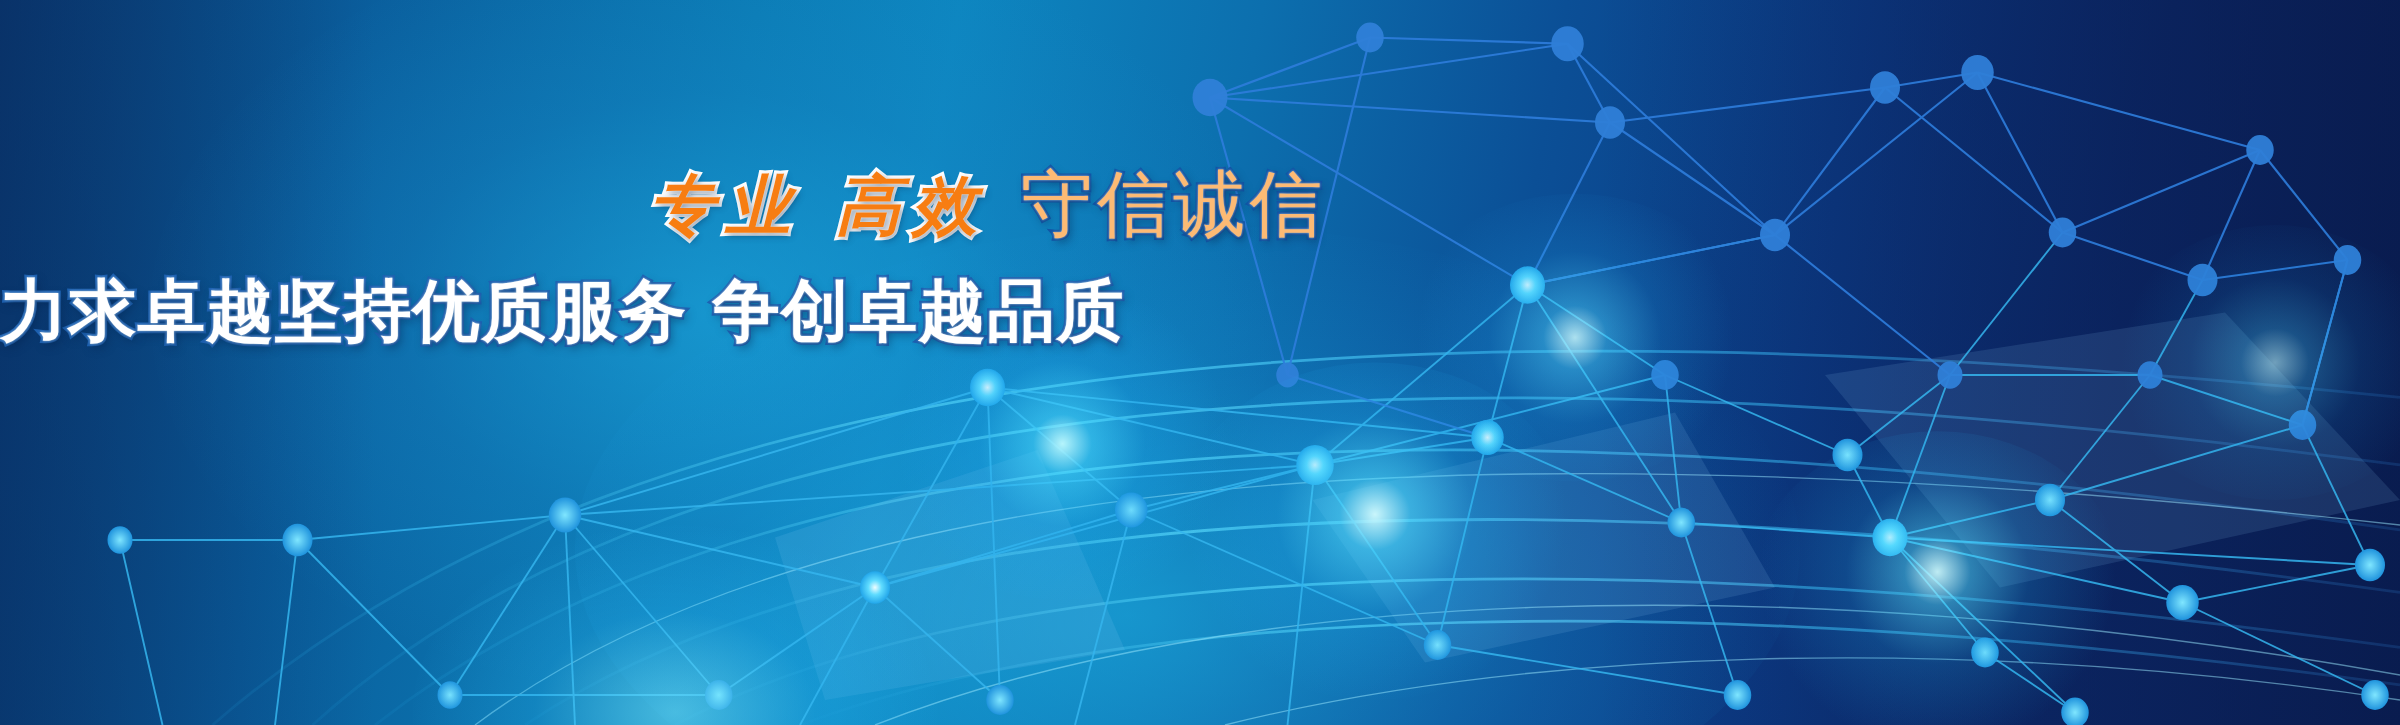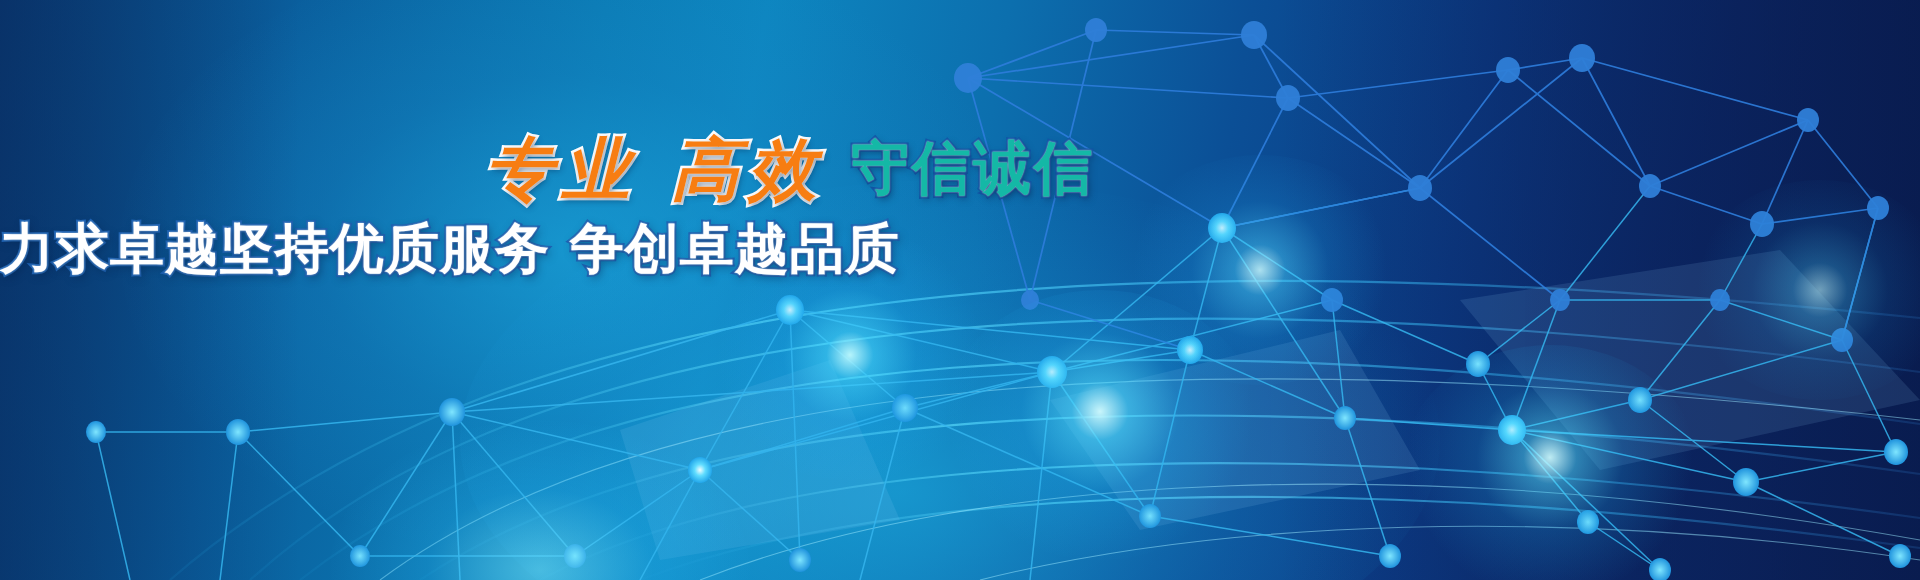--- a/index.html
+++ b/index.html
@@ -137,38 +137,38 @@
   .headline {
     position: absolute;
     left: 0;
     top: 136px;
     width: 1580px;
     text-align: center;
     white-space: nowrap;
     line-height: 1;
   }
   .hl-orange {
-    font-size: 68px;
+    font-size: 52px;
     font-weight: bold;
     font-style: italic;
     letter-spacing: 9px;
     color: #f77d12;
     -webkit-text-stroke: 5px #ffffff;
     paint-order: stroke fill;
     text-shadow:
        0 0 1px #ffffff,
        2px 3px 6px rgba(3,30,70,0.45);
     vertical-align: middle;
   }
   .hl-gap { display: inline-block; width: 26px; }
   .hl-white {
     font-size: 58px;
-    font-weight: bold;
+    font-weight: normal;
     letter-spacing: 3px;
-    color: #14b8a6;
+    color: #fdba74;
     -webkit-text-stroke: 4px #1257a8;
     paint-order: stroke fill;
     text-shadow: 0 0 2px rgba(255,255,255,0.7), 2px 3px 7px rgba(3,30,70,0.5);
     vertical-align: middle;
     position: relative;
     top: -2px;
   }
   .subhead {
     position: absolute;
     left: 0;

